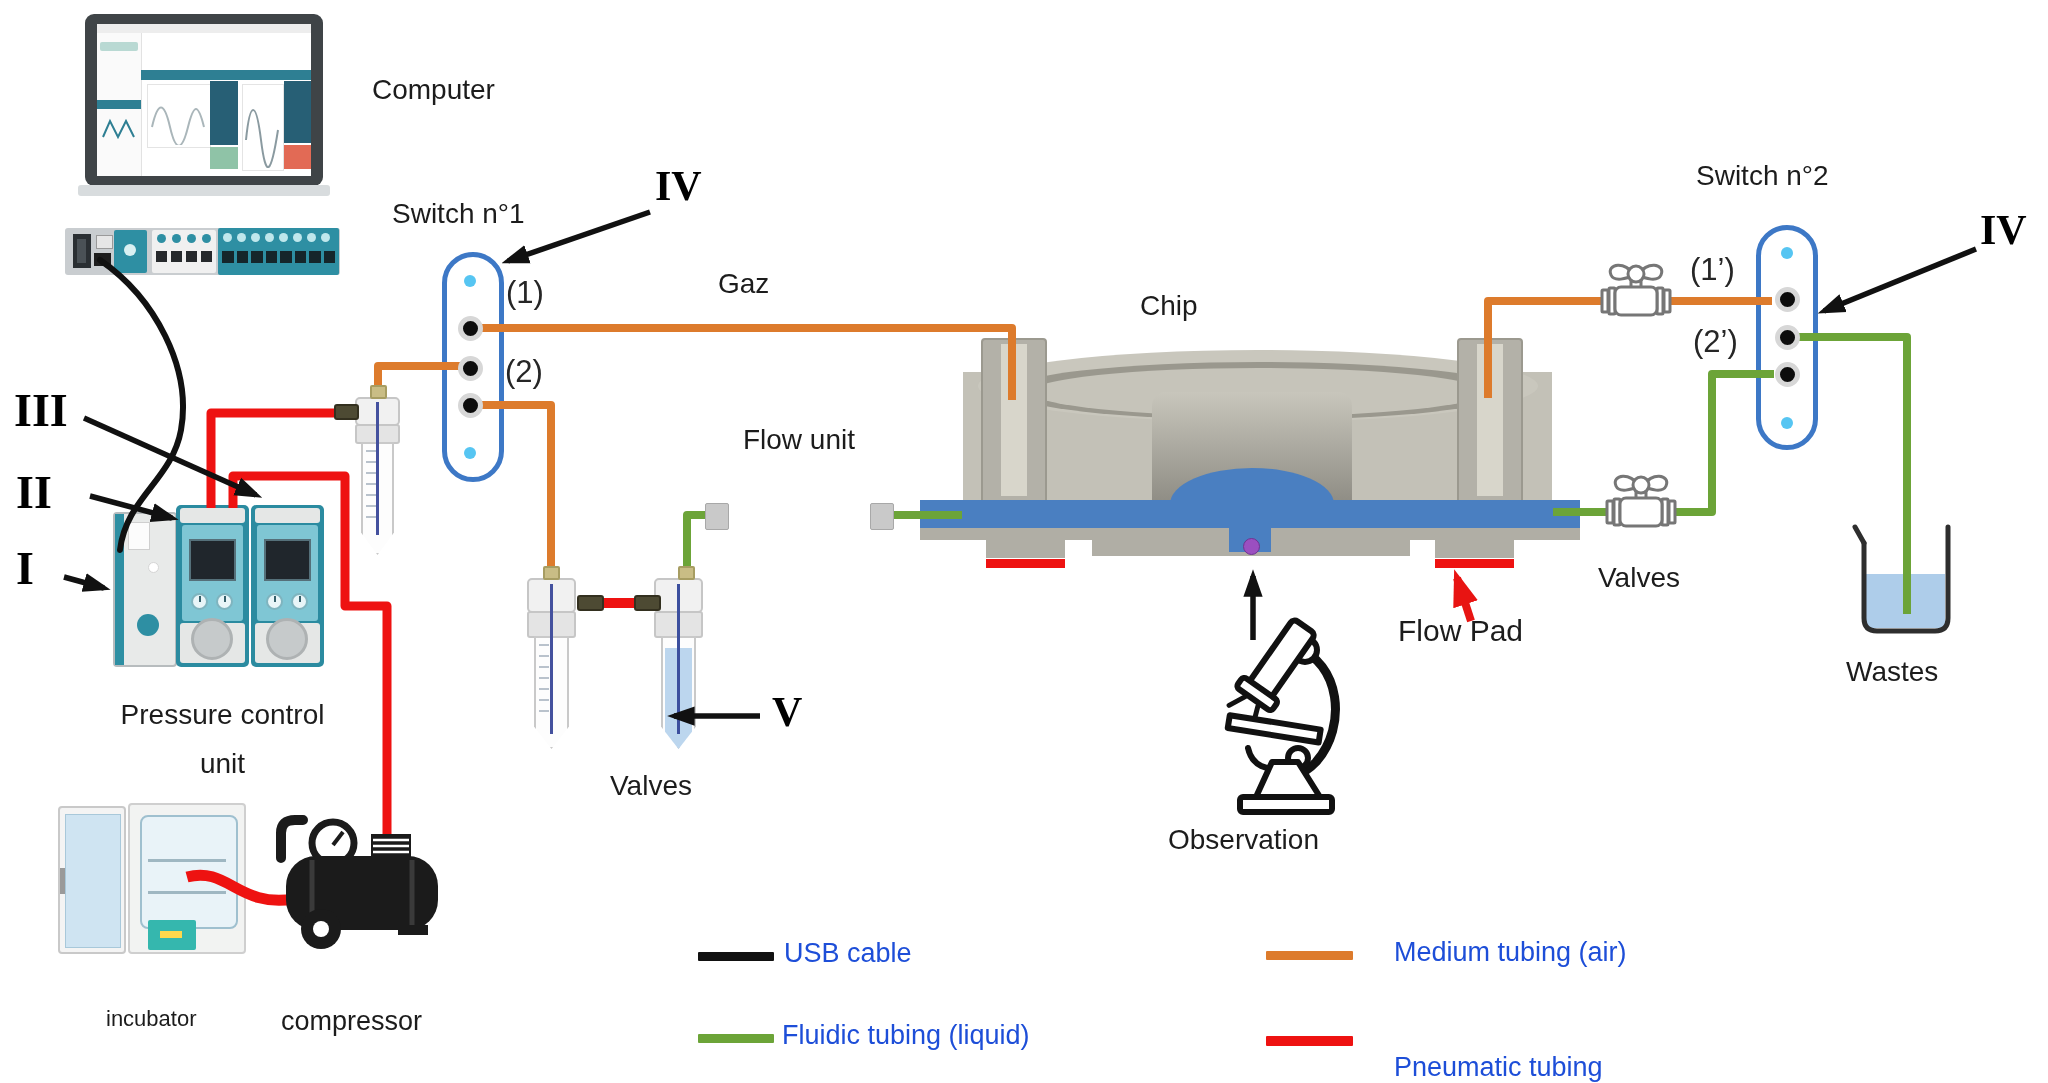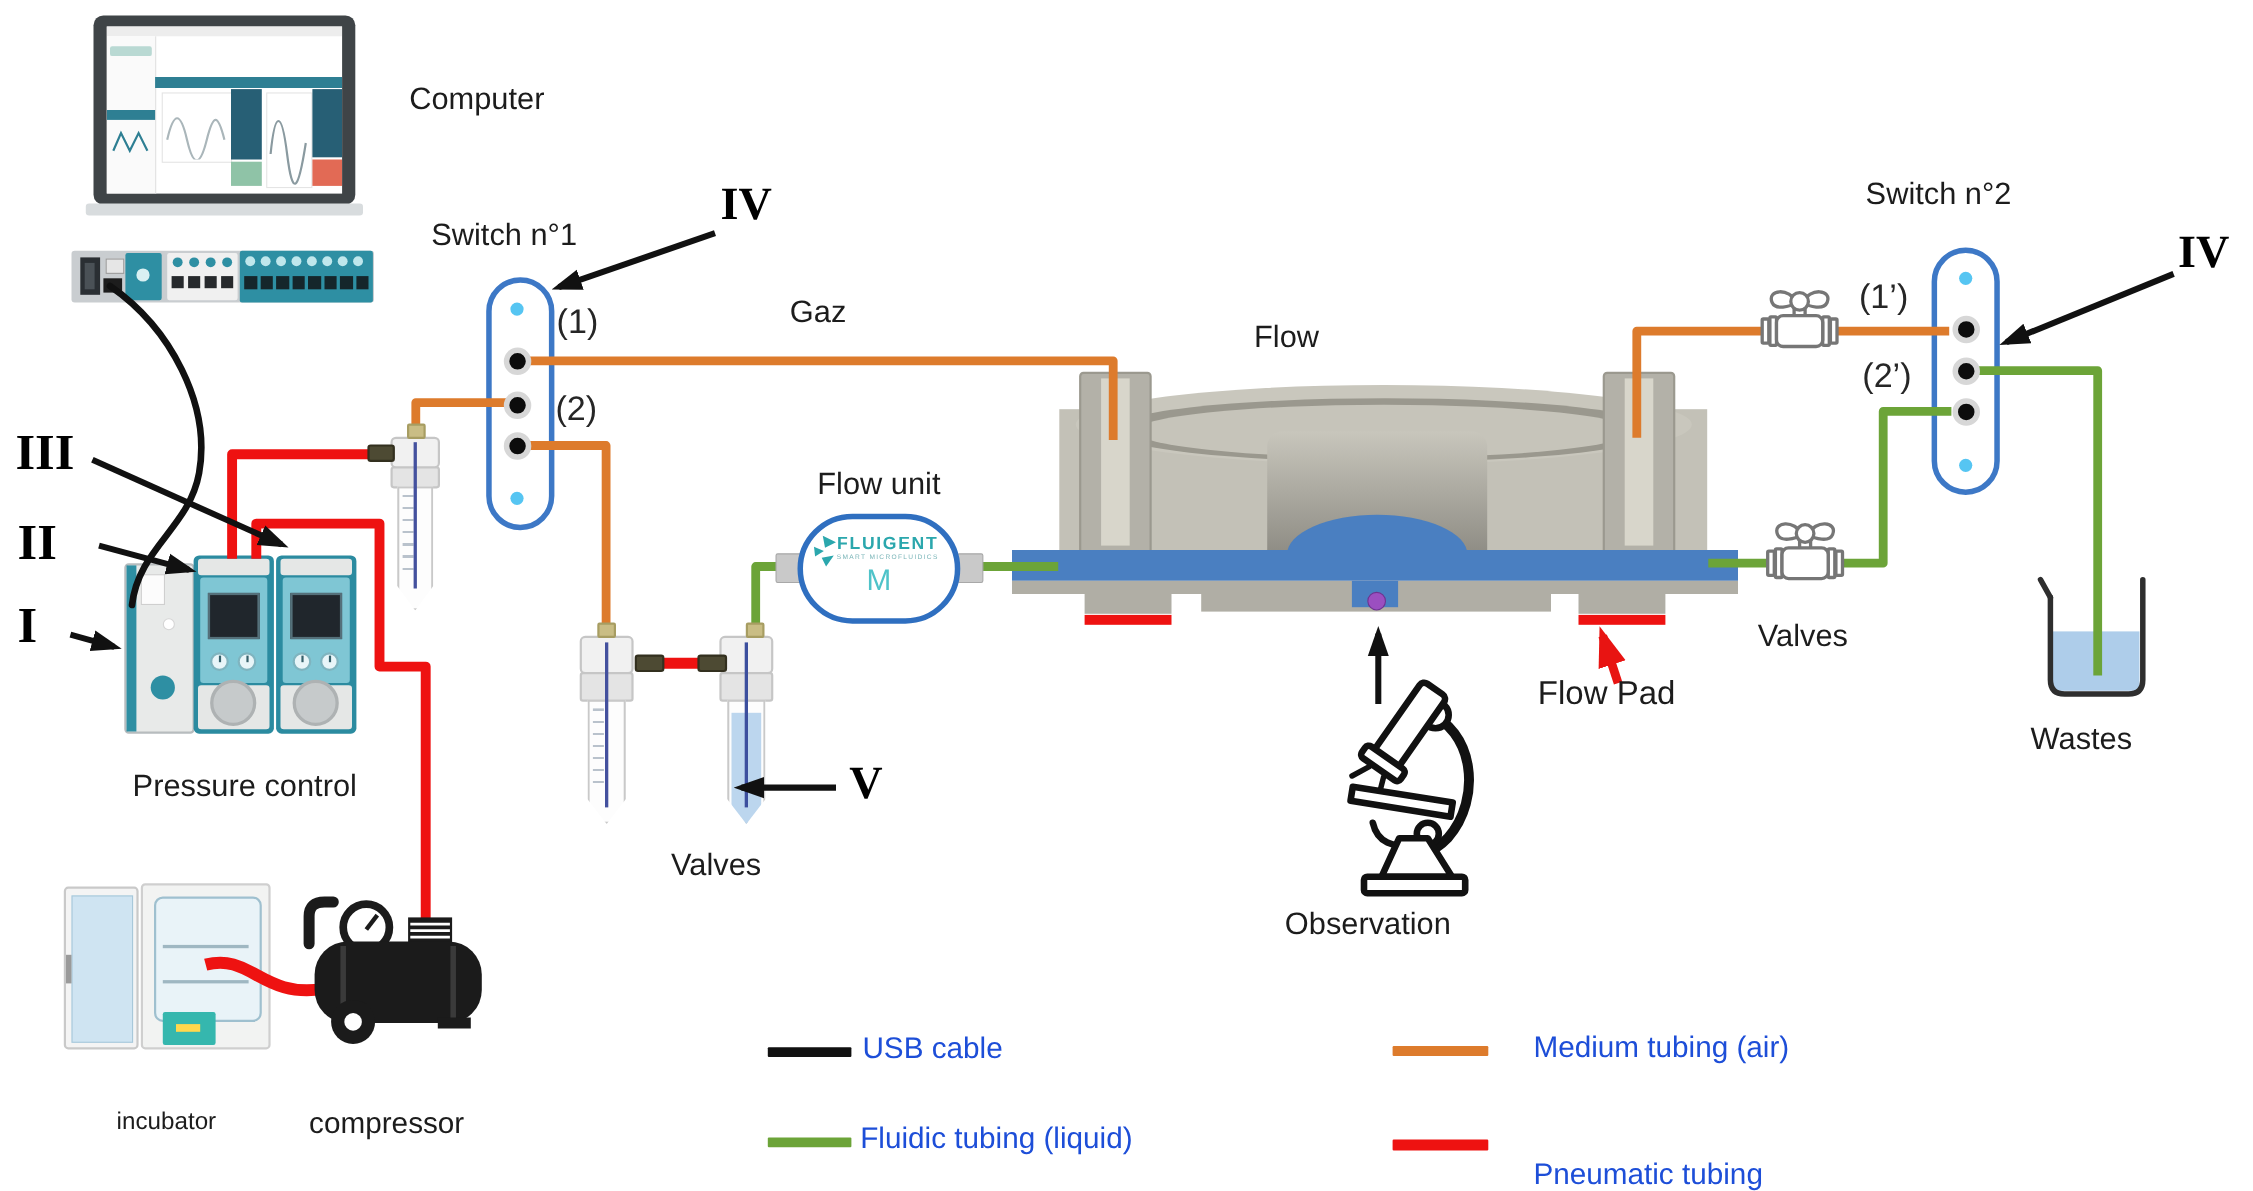--- a/index.html
+++ b/index.html
@@ -159,20 +159,21 @@
     <div class="abs" style="left:4px;top:3px;width:65px;height:15px;background:#e5e7e6;border-radius:3px"></div>
     <div class="abs" style="left:6px;top:20px;width:61px;height:96px;background:#7fc6d4;border-radius:3px"></div>
     <div class="screen" style="left:13px;top:34px;width:47px;height:42px"></div>
     <div class="knob" style="left:15px;top:88px"></div>
     <div class="knob" style="left:40px;top:88px"></div>
     <div class="abs" style="left:4px;top:118px;width:65px;height:40px;background:#e5e7e6;border-radius:3px"></div>
     <div class="spk" style="left:15px;top:113px"></div>
   </div>
   <div class="lbl ctr" style="left:90px;top:690px;width:265px;line-height:49px">
     <div>Pressure control</div>
+    <div>unit</div>
   </div>
   <span class="roman" style="left:14px;top:384px;font-size:46px">III</span>
   <span class="roman" style="left:16px;top:466px;font-size:46px">II</span>
   <span class="roman" style="left:16px;top:542px;font-size:46px">I</span>
 
   <div class="fitting" style="left:370px;top:385px;width:17px;height:14px"></div>
   <div class="cap" style="left:355px;top:397px;width:45px;height:29px"></div>
   <div class="collar" style="left:355px;top:424px;width:45px;height:20px"></div>
   <div class="tube-body" style="left:361px;top:442px;width:33px;height:113px">
     <div class="gradu"></div>
@@ -196,32 +197,22 @@
     <div class="abs" style="left:2px;top:10px;width:27px;height:101px;background:#bcd6ee"></div>
   </div>
   <div class="diptube" style="left:677px;top:584px;height:150px;background:#3c4f9e"></div>
   <div class="connector" style="left:634px;top:595px;width:27px;height:16px"></div>
   <span class="lbl" style="left:610px;top:770px">Valves</span>
   <span class="roman" style="left:772px;top:688px">V</span>
 
   <span class="lbl ctr" style="left:723px;top:424px;width:152px">Flow unit</span>
   <div class="abs" style="left:705px;top:503px;width:22px;height:25px;background:#c9c9c9;border:1px solid #a8a8a8;border-radius:2px;z-index:6"></div>
   <div class="abs" style="left:870px;top:503px;width:22px;height:25px;background:#c9c9c9;border:1px solid #a8a8a8;border-radius:2px;z-index:6"></div>
-  <div class="abs" style="left:725px;top:467px;width:148px;height:100px;background:#fff;border:5px solid #2f6fc0;border-radius:50px;box-sizing:border-box;z-index:6;text-align:center">
-    <svg class="abs" style="left:8px;top:13px" width="26" height="32" viewBox="0 0 26 32">
-      <path d="M10,2 L22,8 L12,13 Z" fill="#2ba7ad"></path>
-      <path d="M2,12 L11,16 L3,21 Z" fill="#2ba7ad"></path>
-      <path d="M9,22 L20,20 L13,30 Z" fill="#2ba7ad"></path>
-    </svg>
-    <div style="margin-top:14px;margin-left:16px;font-size:16px;font-weight:700;letter-spacing:1.5px;color:#2ba7ad">FLUIGENT</div>
-    <div style="margin-left:16px;font-size:6px;letter-spacing:1.2px;color:#7ab5b8">SMART MICROFLUIDICS</div>
-    <div style="margin-top:2px;font-size:27px;color:#4fc3c9">M</div>
-  </div>
-
-  <span class="lbl" style="left:1140px;top:290px">Flow</span>
+
+  <span class="lbl" style="left:1140px;top:290px">Chip</span>
   <div class="chipgray" style="left:963px;top:372px;width:589px;height:130px;background:#c3c1b7;z-index:1"></div>
   <div class="abs" style="left:978px;top:350px;width:560px;height:72px;background:#c9c7bd;border-radius:50%;z-index:1"></div>
   <div class="abs" style="left:1008px;top:362px;width:502px;height:58px;background:#9a988e;border-radius:50%;z-index:1"></div>
   <div class="abs" style="left:1032px;top:368px;width:452px;height:48px;background:#c6c4ba;border-radius:50%;z-index:1"></div>
   <div class="abs" style="left:1152px;top:392px;width:200px;height:110px;background:linear-gradient(180deg,#c8c6bc,#8f8d85);border-radius:14px 14px 0 0;z-index:1"></div>
   <div class="abs" style="left: 1170px; top: 468px; width: 164px; height: 36px; border-radius: 50% 50% 0px 0px / 100% 100% 0px 0px; z-index: 1; background-color: rgb(74, 127, 193);"></div>
   <div class="chipgray" style="left:981px;top:338px;width:66px;height:164px;border:2px solid #9b998f;box-sizing:border-box;border-radius:4px 4px 0 0;z-index:1"></div>
   <div class="abs" style="left:1001px;top:344px;width:26px;height:152px;background:#d8d6cb;z-index:1"></div>
   <div class="chipgray" style="left:1457px;top:338px;width:66px;height:164px;border:2px solid #9b998f;box-sizing:border-box;border-radius:4px 4px 0 0;z-index:1"></div>
   <div class="abs" style="left:1477px;top:344px;width:26px;height:152px;background:#d8d6cb;z-index:1"></div>

